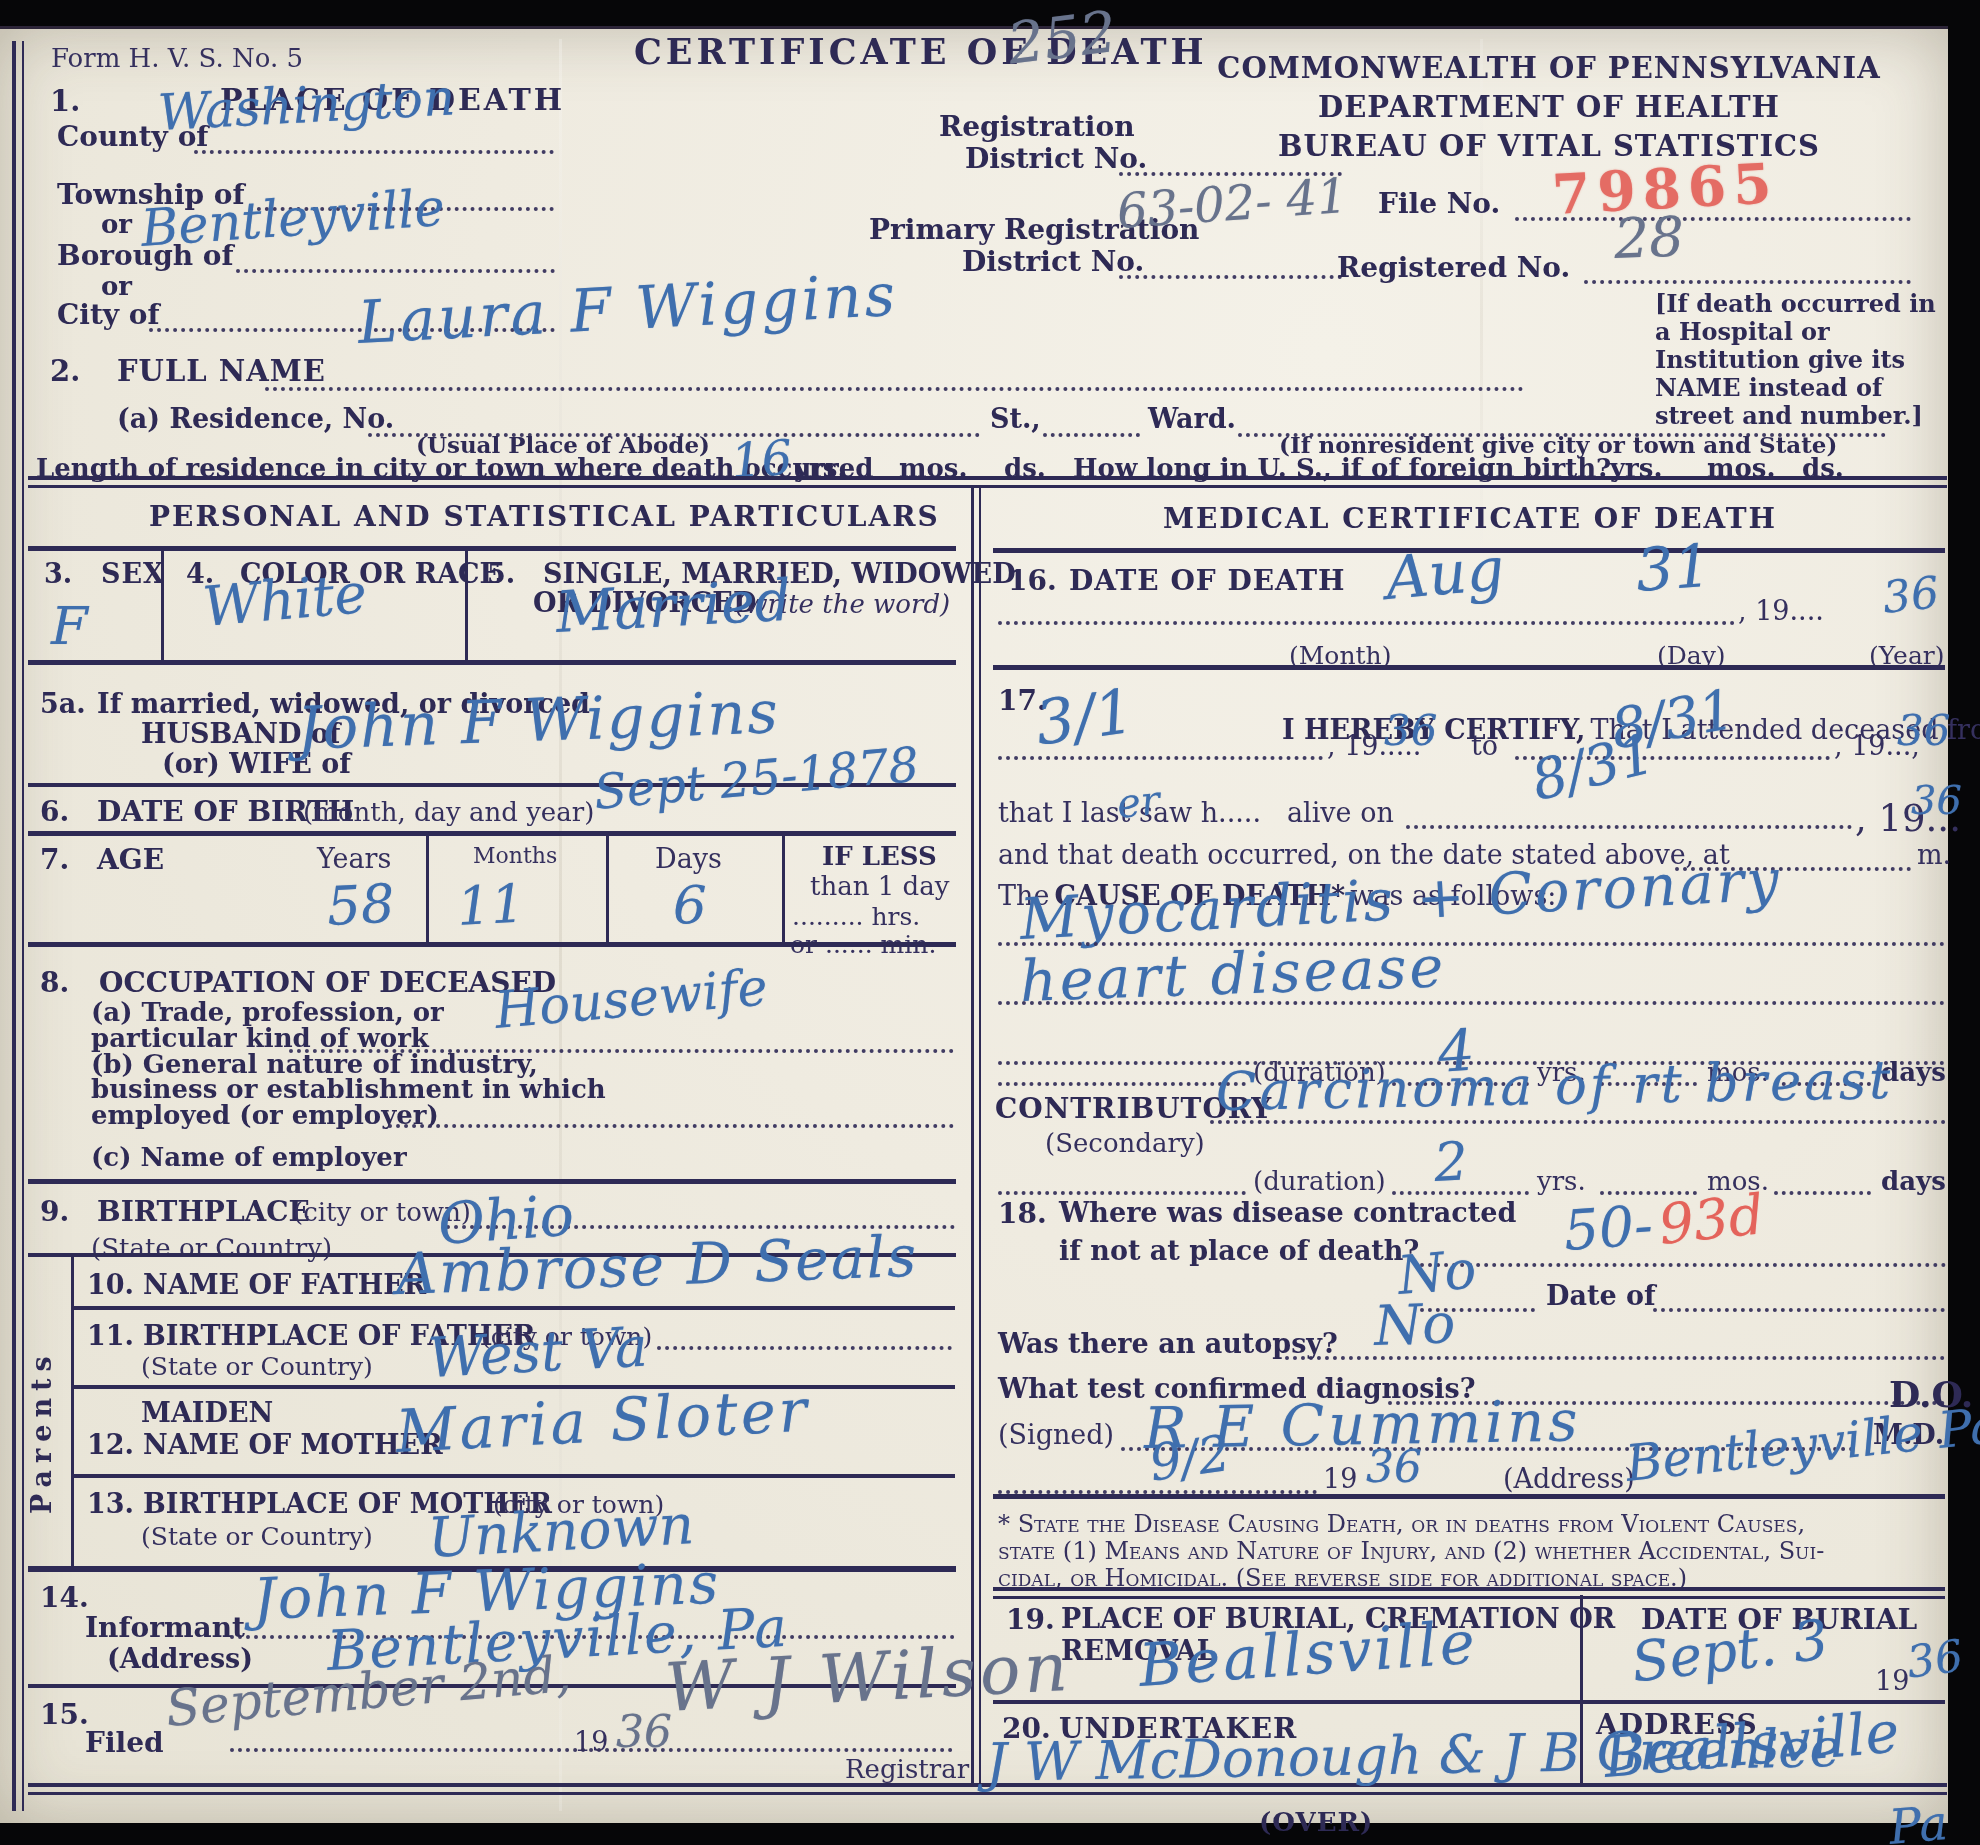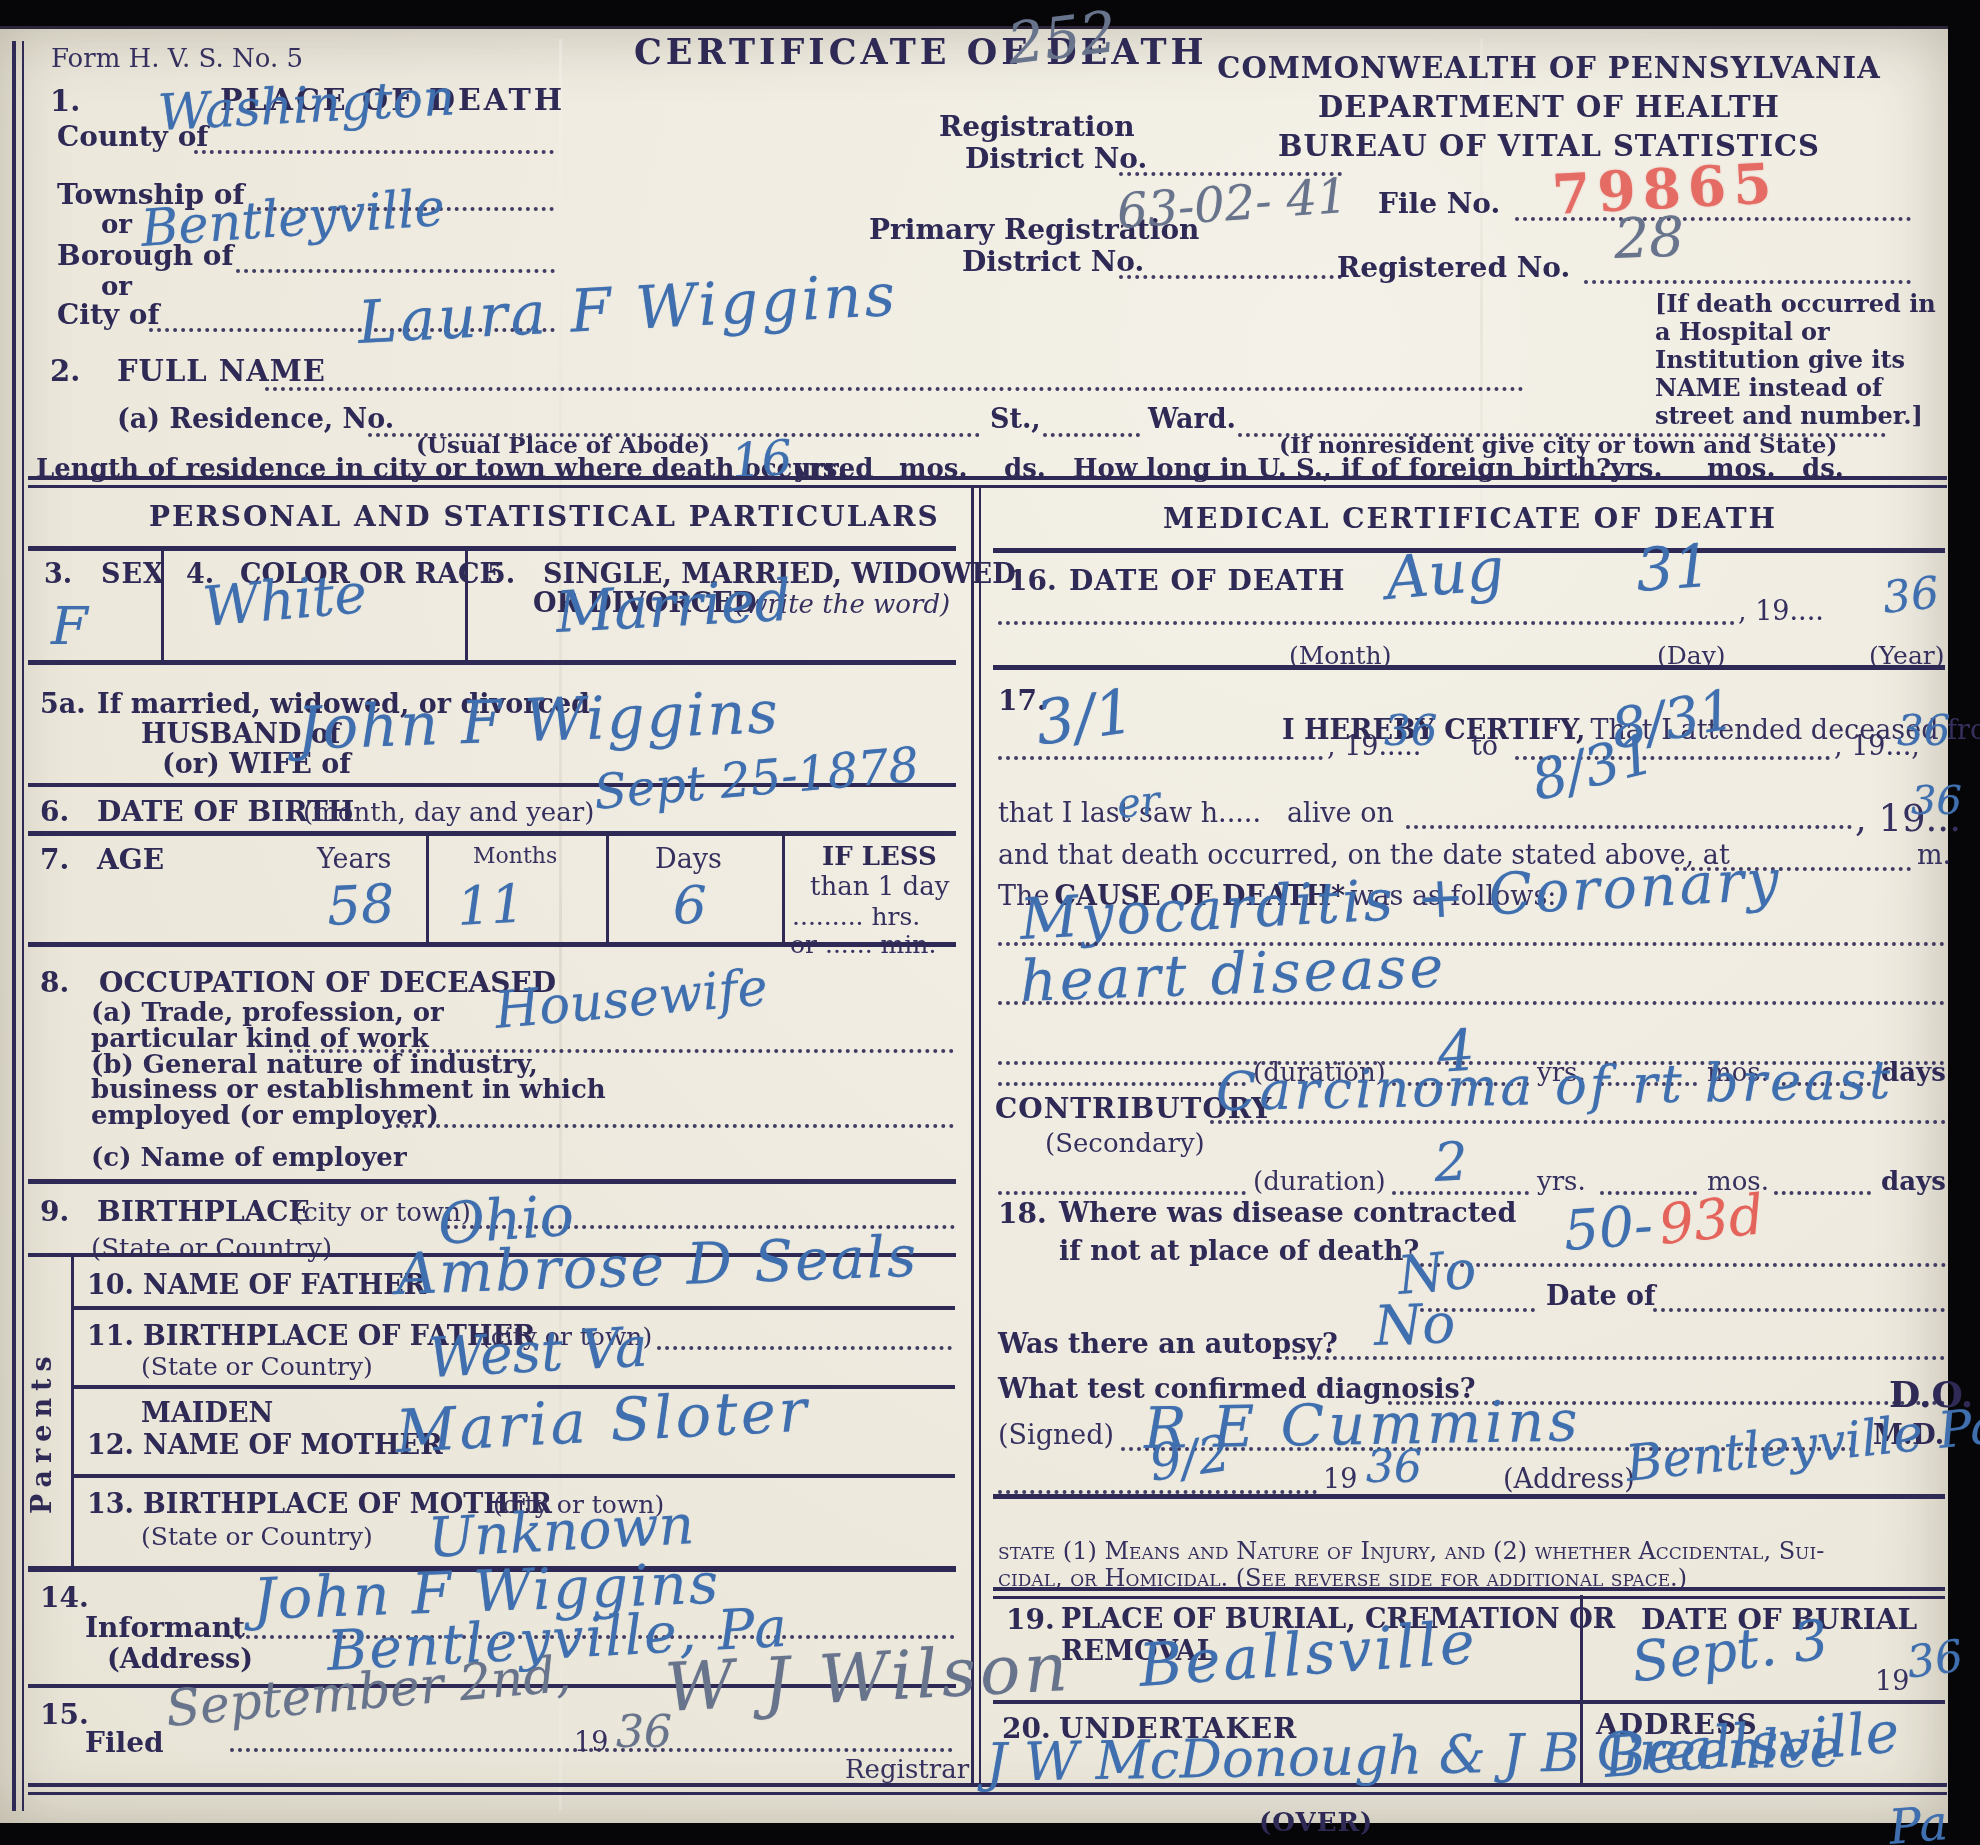--- a/index.html
+++ b/index.html
@@ -352,20 +352,21 @@
 
   <div class="dotl" style="left:998px;top:1461px;width:319px;"></div>
   <div class="hw" style="left:1150px;top:1406px;font-size:50px;transform:rotate(-8deg);">9/2</div>
   <div class="ab rg" style="left:1323px;top:1434px;font-size:27px;">19</div>
   <div class="hw" style="left:1366px;top:1412px;font-size:44px;">36</div>
   <div class="ab rg" style="left:1503px;top:1434px;font-size:27px;">(Address)</div>
   <div class="hw" style="left:1626px;top:1406px;font-size:50px;transform:rotate(-6deg);">Bentleyville Pa</div>
 
   <div class="rule" style="left:993px;top:1465px;width:952px;height:5px;"></div>
 
+  <div class="ab rg sc" style="left:998px;top:1481px;font-size:24px;">* State the Disease Causing Death, or in deaths from Violent Causes,</div>
   <div class="ab rg sc" style="left:998px;top:1508px;font-size:24px;">state (1) Means and Nature of Injury, and (2) whether Accidental, Sui-</div>
   <div class="ab rg sc" style="left:998px;top:1535px;font-size:24px;">cidal, or Homicidal.   (See reverse side for additional space.)</div>
 
   <div class="drule" style="left:993px;top:1558px;width:952px;"></div>
   <div class="vl" style="left:1580px;top:1566px;width:3px;height:188px;"></div>
 
   <div class="ab lb" style="left:1006px;top:1574px;font-size:28px;">19.</div>
   <div class="ab lb" style="left:1061px;top:1574px;font-size:27px;">PLACE OF BURIAL, CREMATION OR</div>
   <div class="ab lb" style="left:1061px;top:1606px;font-size:27px;">REMOVAL</div>
   <div class="hw" style="left:1139px;top:1602px;font-size:59px;transform:rotate(-4deg);letter-spacing:3px;">Beallsville</div>

